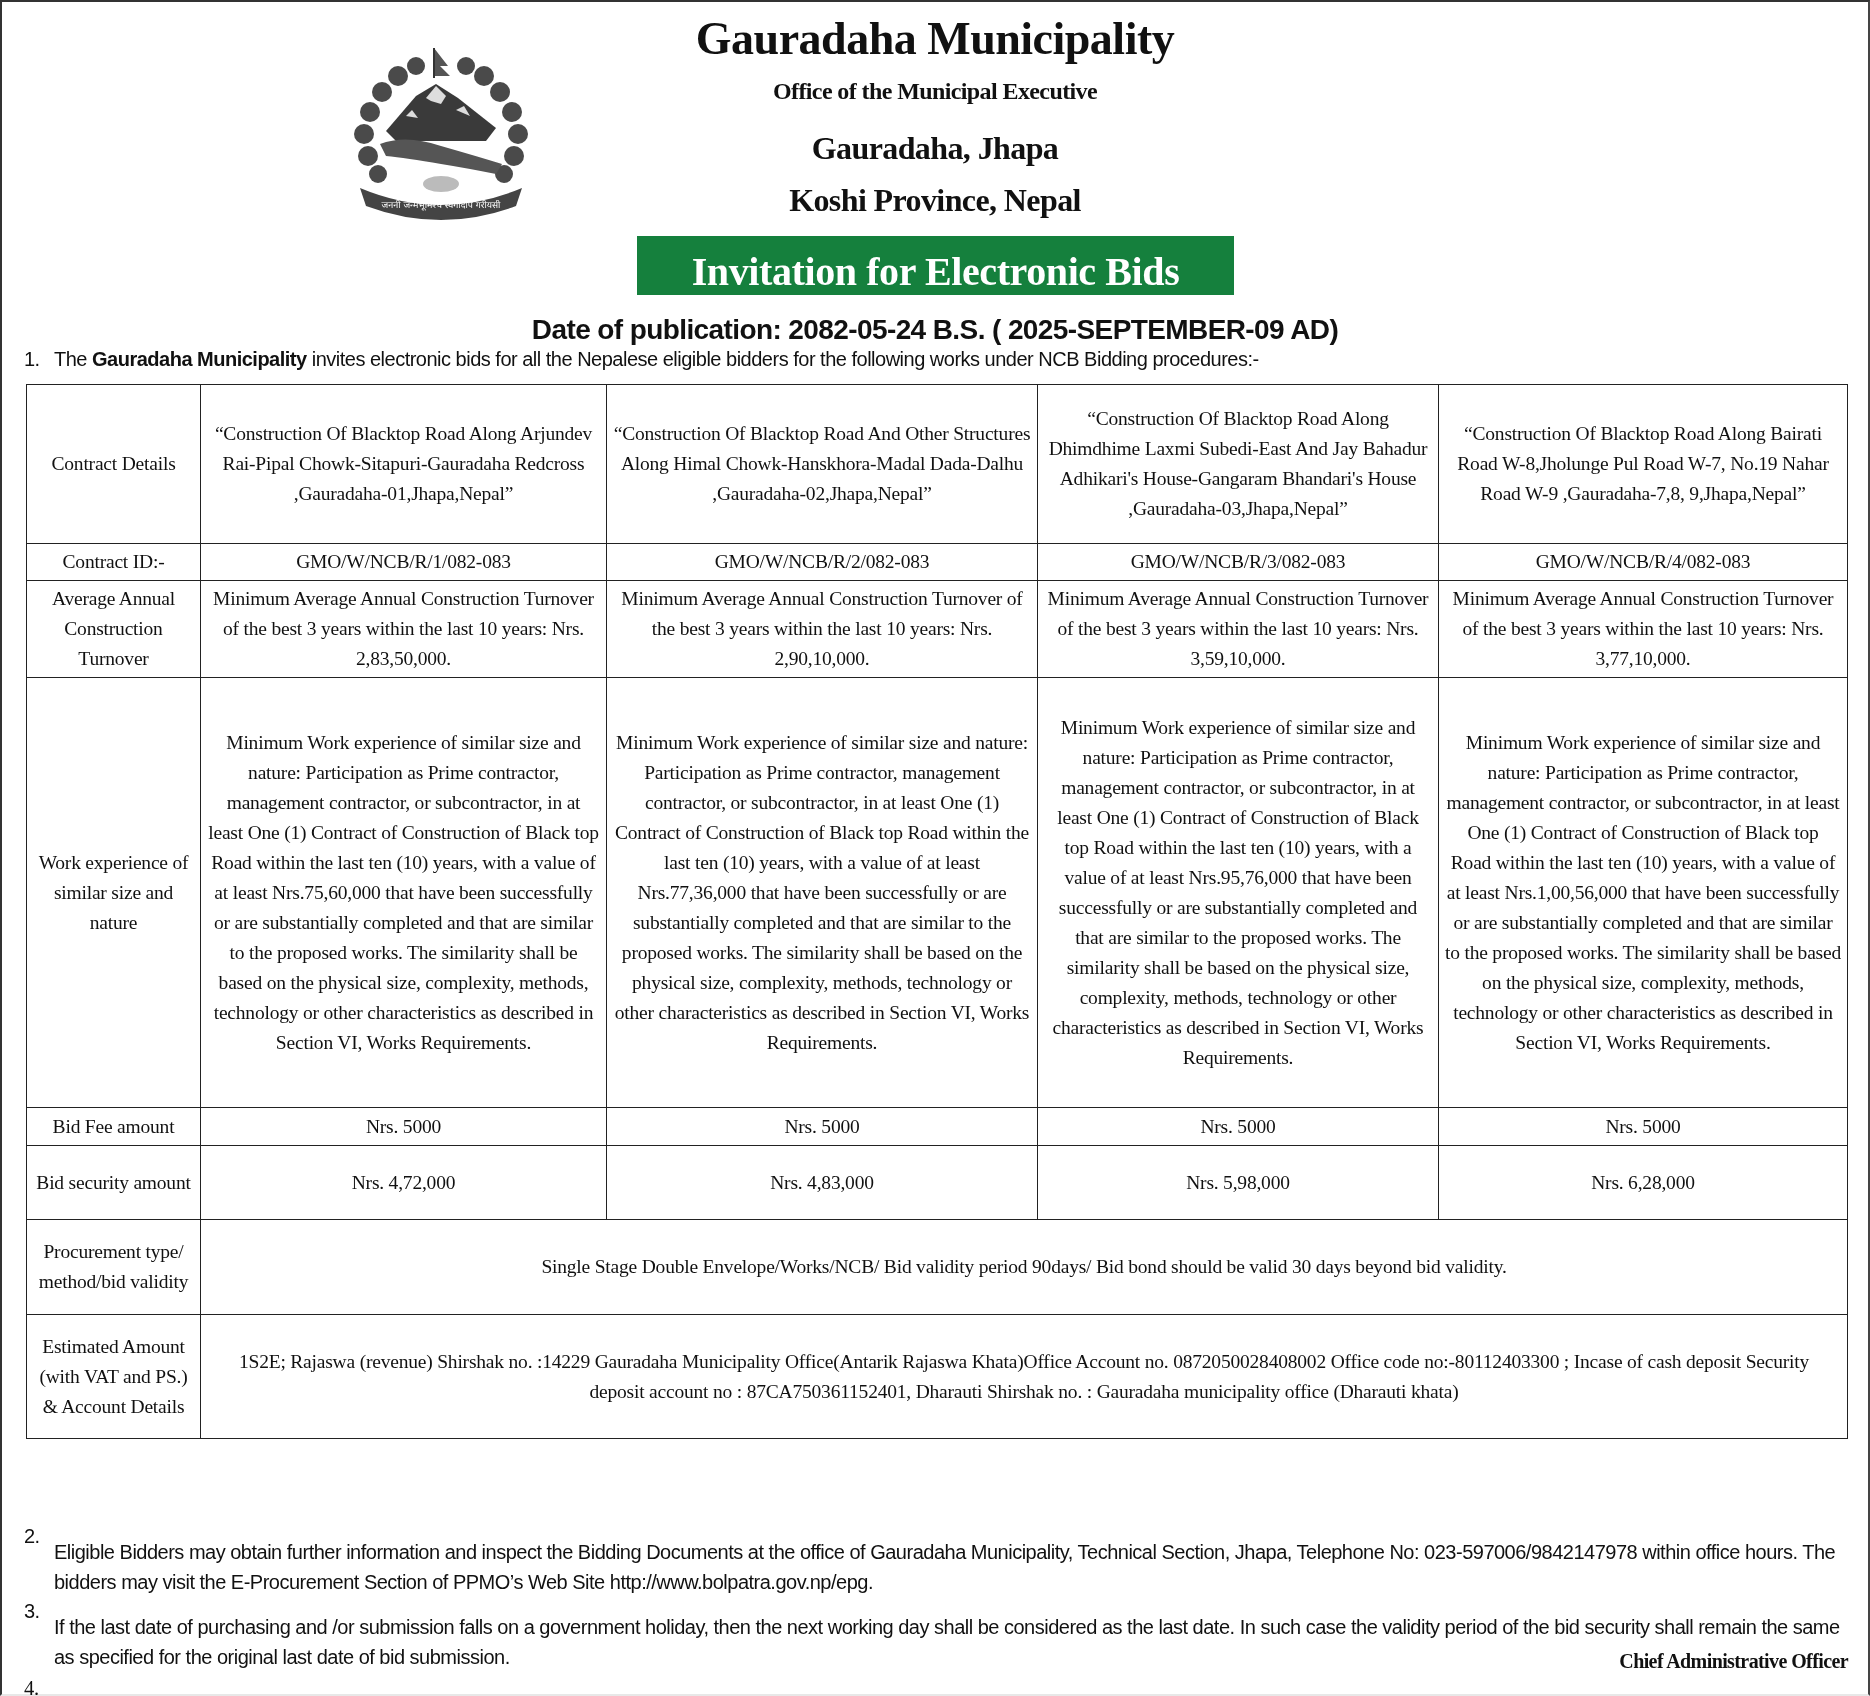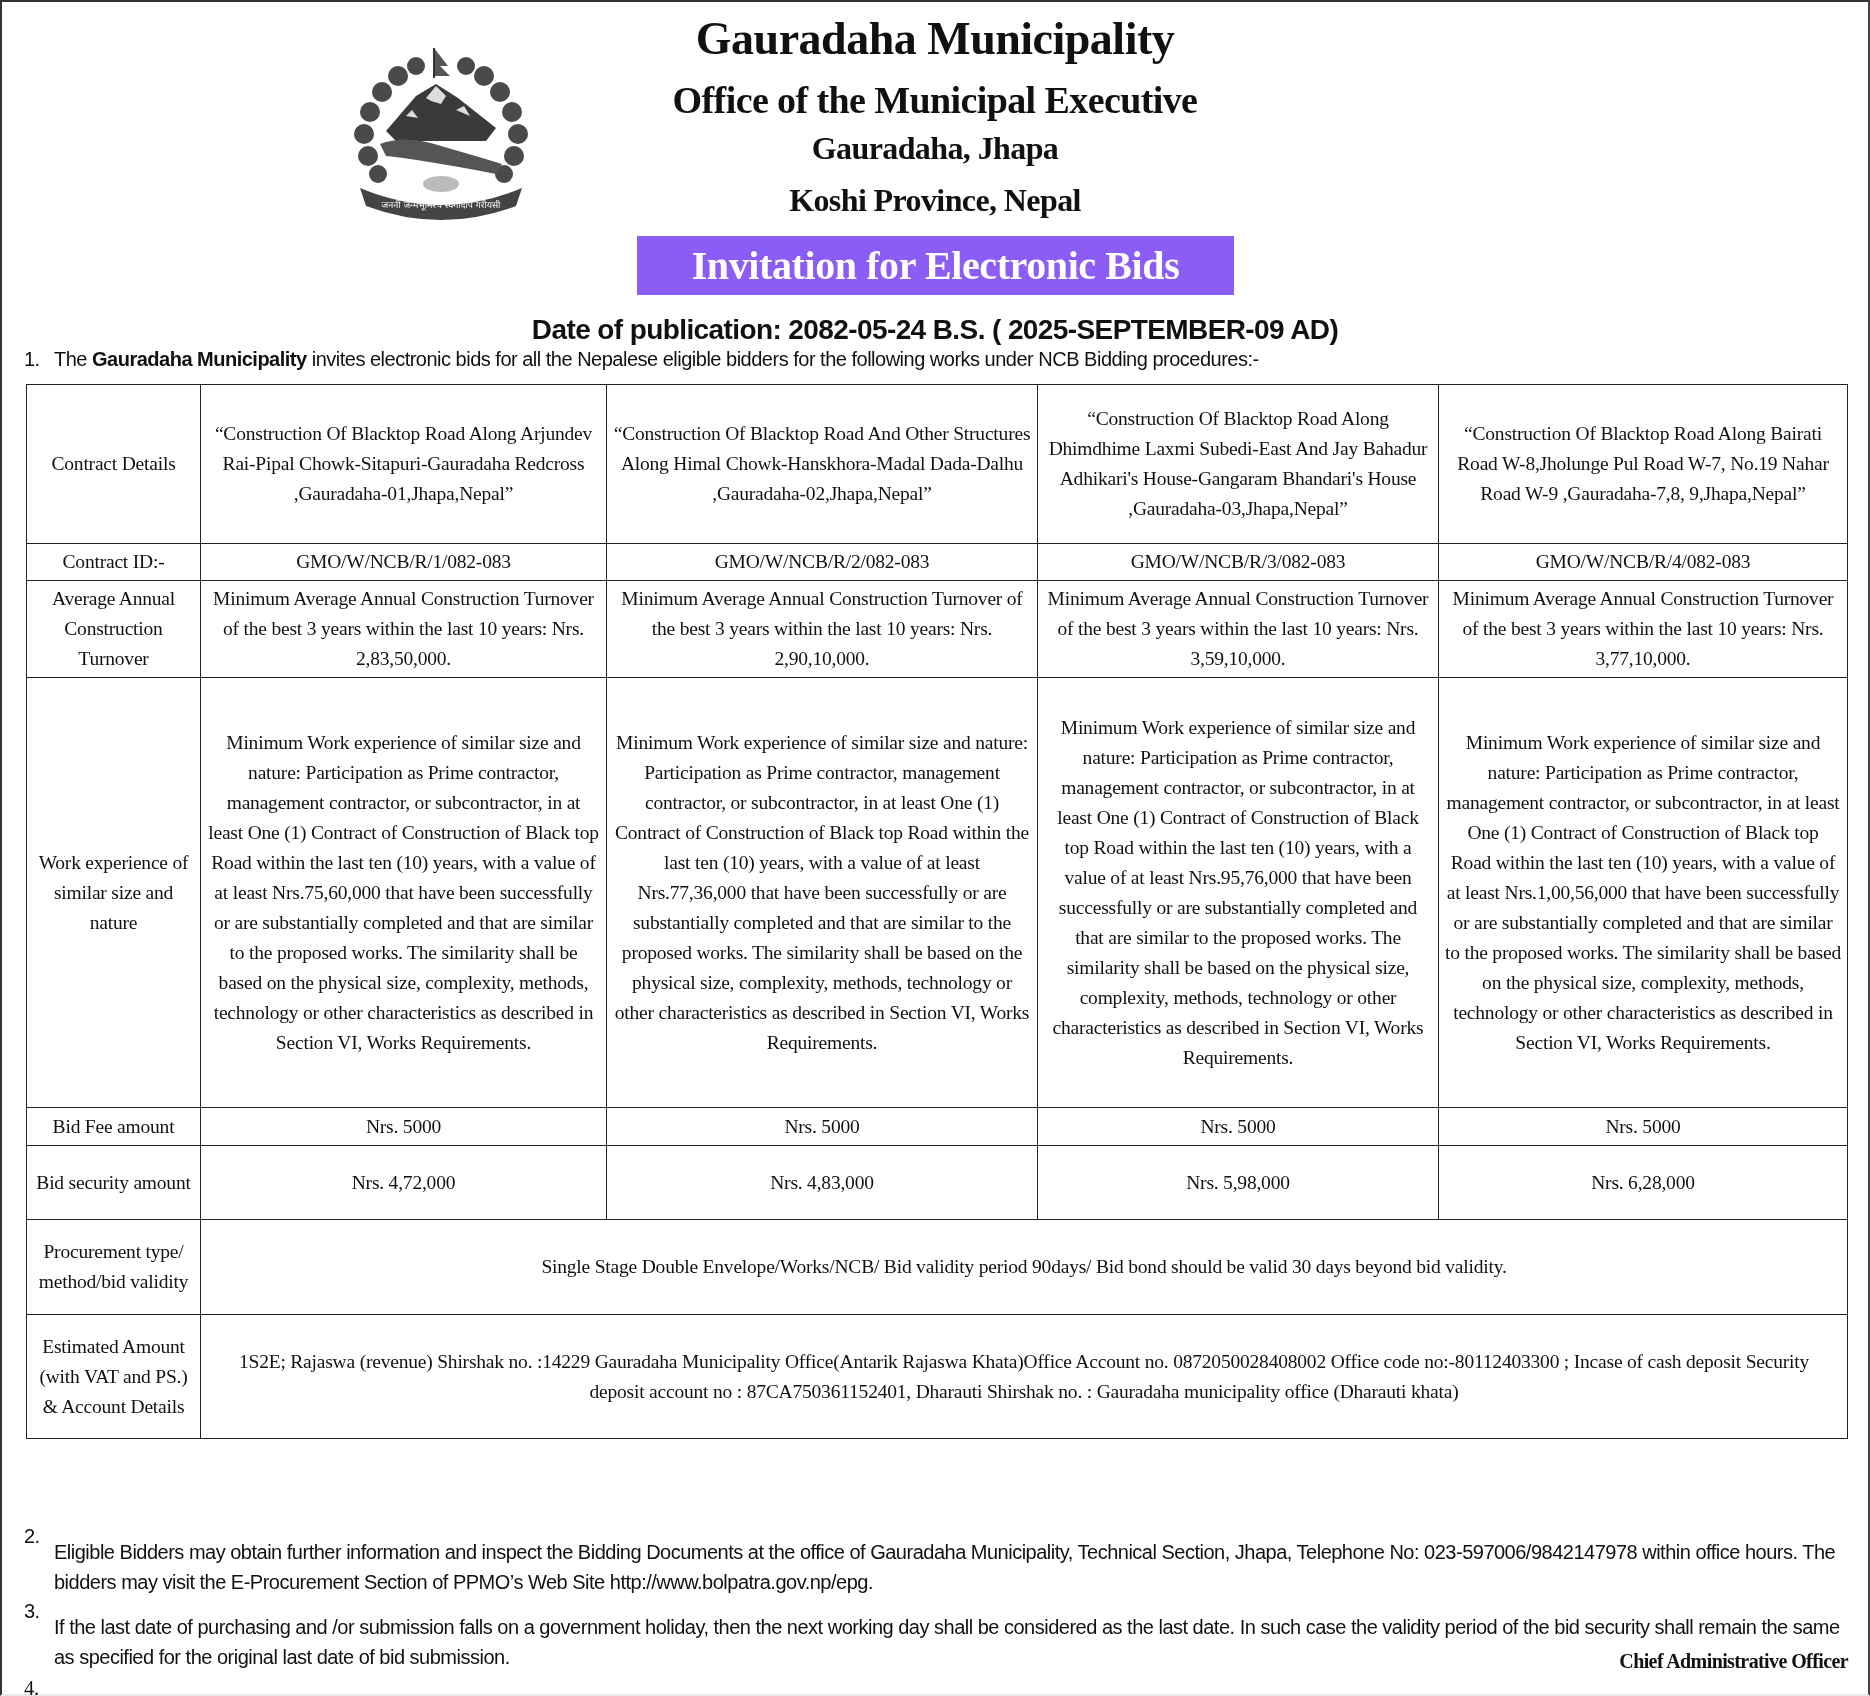--- a/index.html
+++ b/index.html
@@ -5,26 +5,26 @@
   html, body { margin: 0; padding: 0; background: #ffffff; }
   body { width: 1870px; height: 1696px; position: relative; overflow: hidden; color: #111; }
   .frame { position: absolute; left: 0; top: 0; width: 1866px; height: 1692px; border: 2px solid #333; border-bottom-color:#e8e8e8; border-right-color:#444; }
   .serif { font-family: "Liberation Serif", "DejaVu Serif", serif; }
   .sans { font-family: "Liberation Sans", "DejaVu Sans", sans-serif; }
 
   .emblem { position: absolute; left: 346px; top: 46px; width: 190px; height: 176px; }
 
   .hdr { position: absolute; left: 0; width: 1870px; text-align: center; font-weight: bold; }
   .h-title { top: 12px; font-size: 46px; letter-spacing: -0.5px; }
-  .h-sub1 { top: 78px; font-size: 38px; letter-spacing: -0.6px; }
+  .h-sub1 { top: 78px; font-size: 24px; letter-spacing: -0.6px; }
   .h-sub2 { top: 130px; font-size: 32px; letter-spacing: -0.6px; }
   .h-sub3 { top: 182px; font-size: 32px; letter-spacing: -0.6px; }
 
-  .banner { position: absolute; left: 637px; top: 236px; width: 597px; height: 59px; background: #8b5cf6; color: #fff;
-            display: flex; align-items: center; justify-content: center; font-size: 40px; font-weight: bold; letter-spacing: -0.4px; }
+  .banner { position: absolute; left: 637px; top: 236px; width: 597px; height: 59px; background: #15803d; color: #fff;
+            display: flex; align-items: flex-end; justify-content: center; font-size: 40px; font-weight: bold; letter-spacing: -0.4px; }
 
   .pubdate { position: absolute; left: 0; width: 1870px; top: 314px; text-align: center; font-size: 28px; font-weight: bold; letter-spacing: -0.6px; }
 
   .intro { position: absolute; left: 24px; top: 348px; font-size: 20px; letter-spacing: -0.5px; white-space: nowrap; }
   .intro b { font-weight: bold; }
   .num { display: inline-block; width: 30px; }
 
   table.bids { position: absolute; left: 26px; top: 384px; width: 1821px; border-collapse: collapse; table-layout: fixed;
                font-family: "Liberation Serif", "DejaVu Serif", serif; font-size: 19.5px; line-height: 30px; }
   table.bids td { border: 1.5px solid #222; text-align: center; vertical-align: middle; padding: 0 6px; letter-spacing: -0.2px; }

